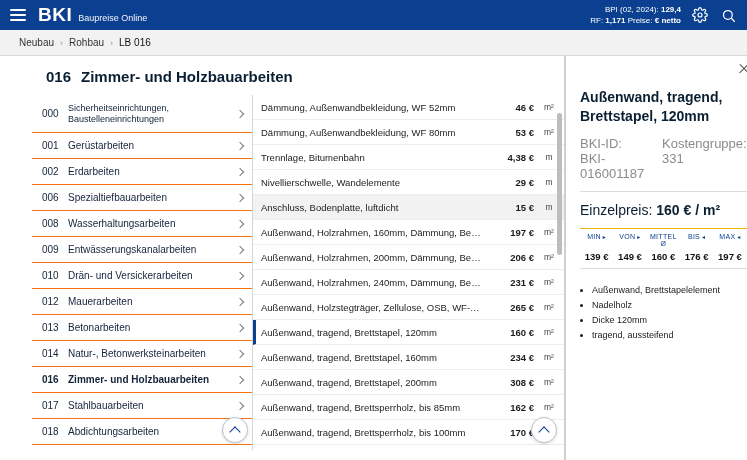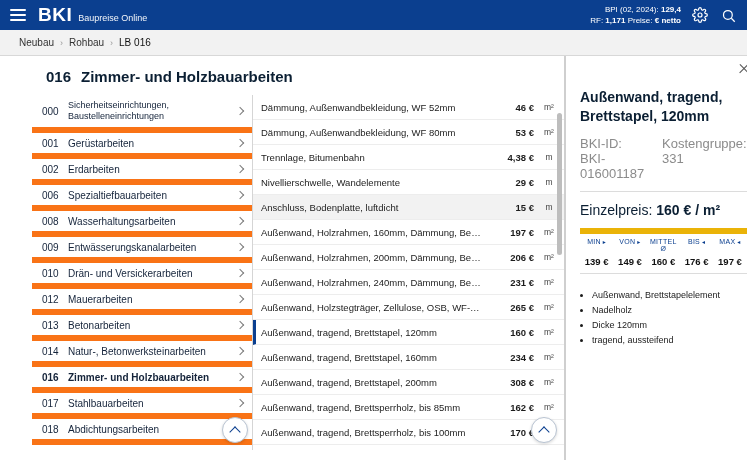--- a/index.html
+++ b/index.html
@@ -68,21 +68,21 @@
   
   .lists { display: flex; height: 355px; }
   .tree-col { width: 221px; border-right: 1px solid #d5d5d5; overflow: hidden; position: relative; }
   .items-col { width: 311px; overflow: hidden; position: relative; }
 
   .tree-row {
     display: flex;
     align-items: center;
     height: 26px;
     padding: 0 6px 0 10px;
-    border-bottom: 6px solid #f97316;
+    border-bottom: 1px solid #f97316;
     font-size: 10px;
     color: #14233a;
     cursor: pointer;
     background: #fff;
   }
   .tree-row .code { width: 26px; flex: 0 0 26px; color: #14233a; }
   .tree-row .label { flex: 1; overflow: hidden; white-space: nowrap; text-overflow: ellipsis; }
   .tree-row.selected { font-weight: bold; }
   .chev {
     flex: 0 0 10px; width: 10px; height: 10px; position: relative;
@@ -167,21 +167,21 @@
   .unit-price {
     padding: 10px 14px 6px 14px;
     font-size: 14px;
     color: #0b1f33;
   }
   .unit-price .lbl { font-weight: normal; }
   .unit-price .val { font-weight: bold; }
 
   .stats {
     margin: 4px 14px 0 14px;
-    border-top: 6px solid #eab308;
+    border-top: 1px solid #eab308;
     border-bottom: 1px solid #dcdcdc;
     padding: 4px 0 6px 0;
   }
   .stats-heads, .stats-vals { display: flex; }
   .stats-heads div, .stats-vals div { flex: 1; text-align: center; }
   .stats-heads div { font-size: 7px; color: #0b3f8f; letter-spacing: .3px; padding-bottom: 4px; }
   .stats-heads .caret { font-size: 6px; }
   .stats-vals div { font-size: 9.5px; font-weight: bold; color: #111; }
 
   .bullets { padding: 14px 14px 0 26px; margin: 0; }

